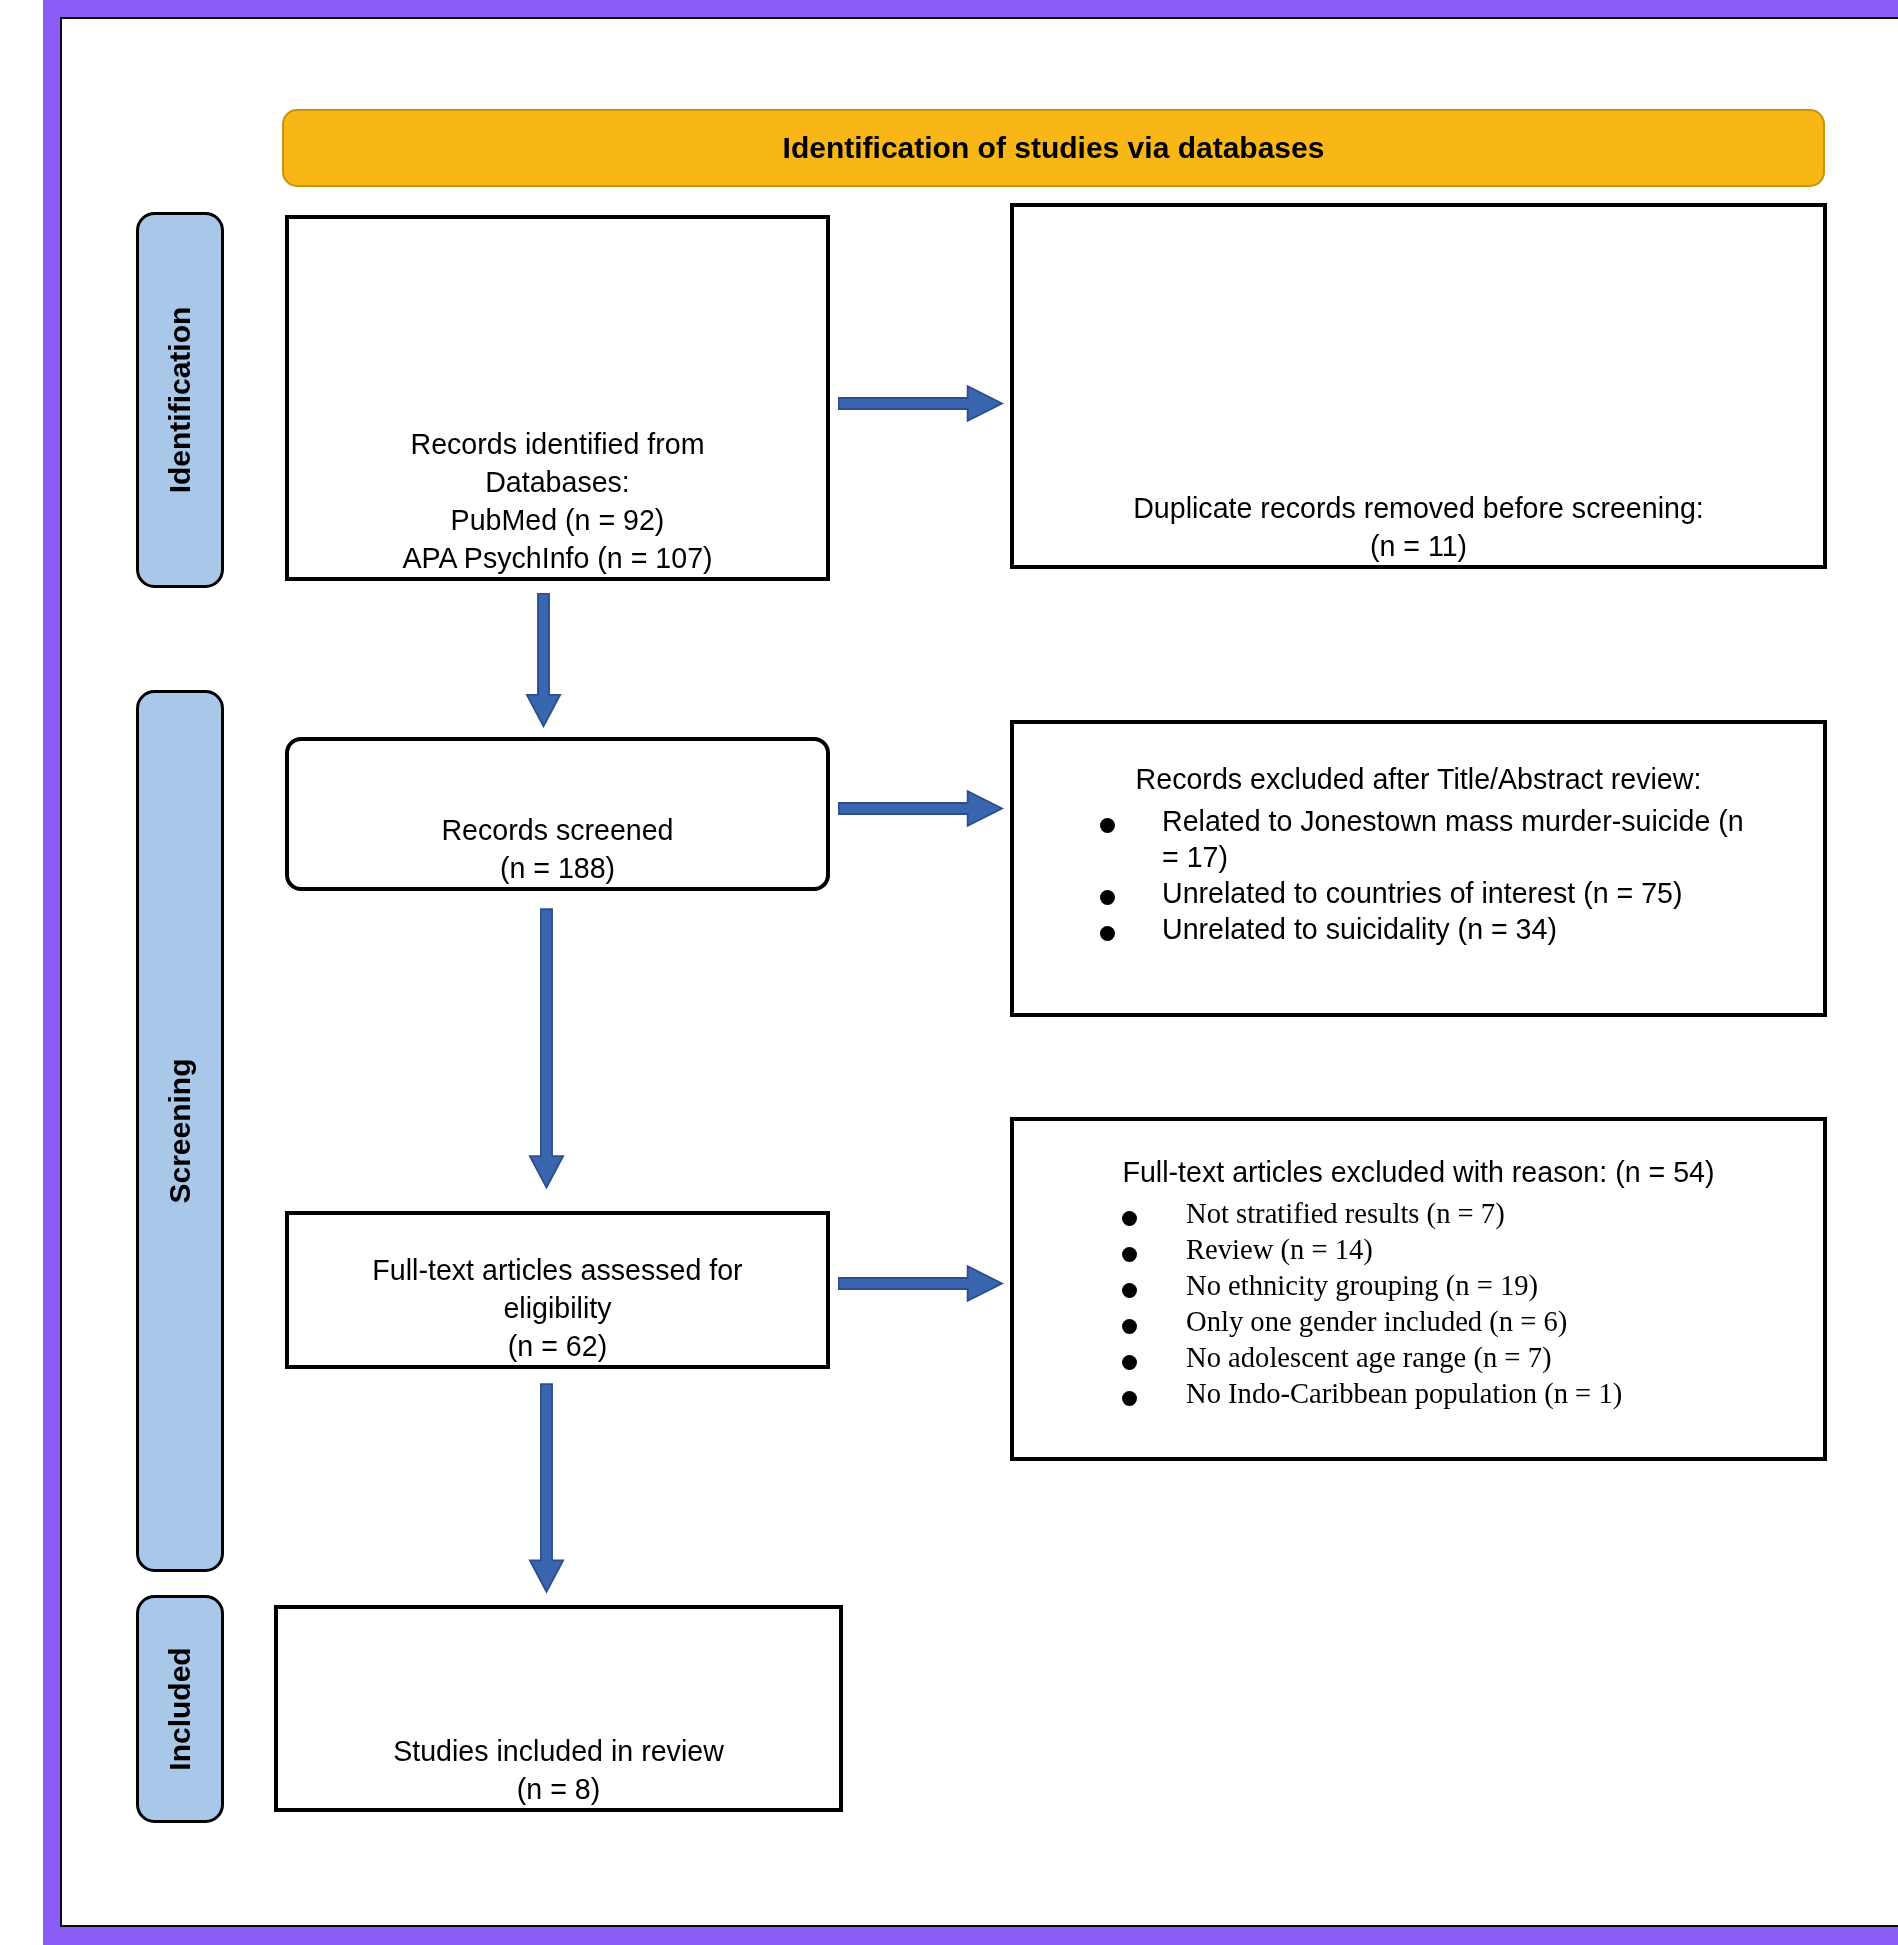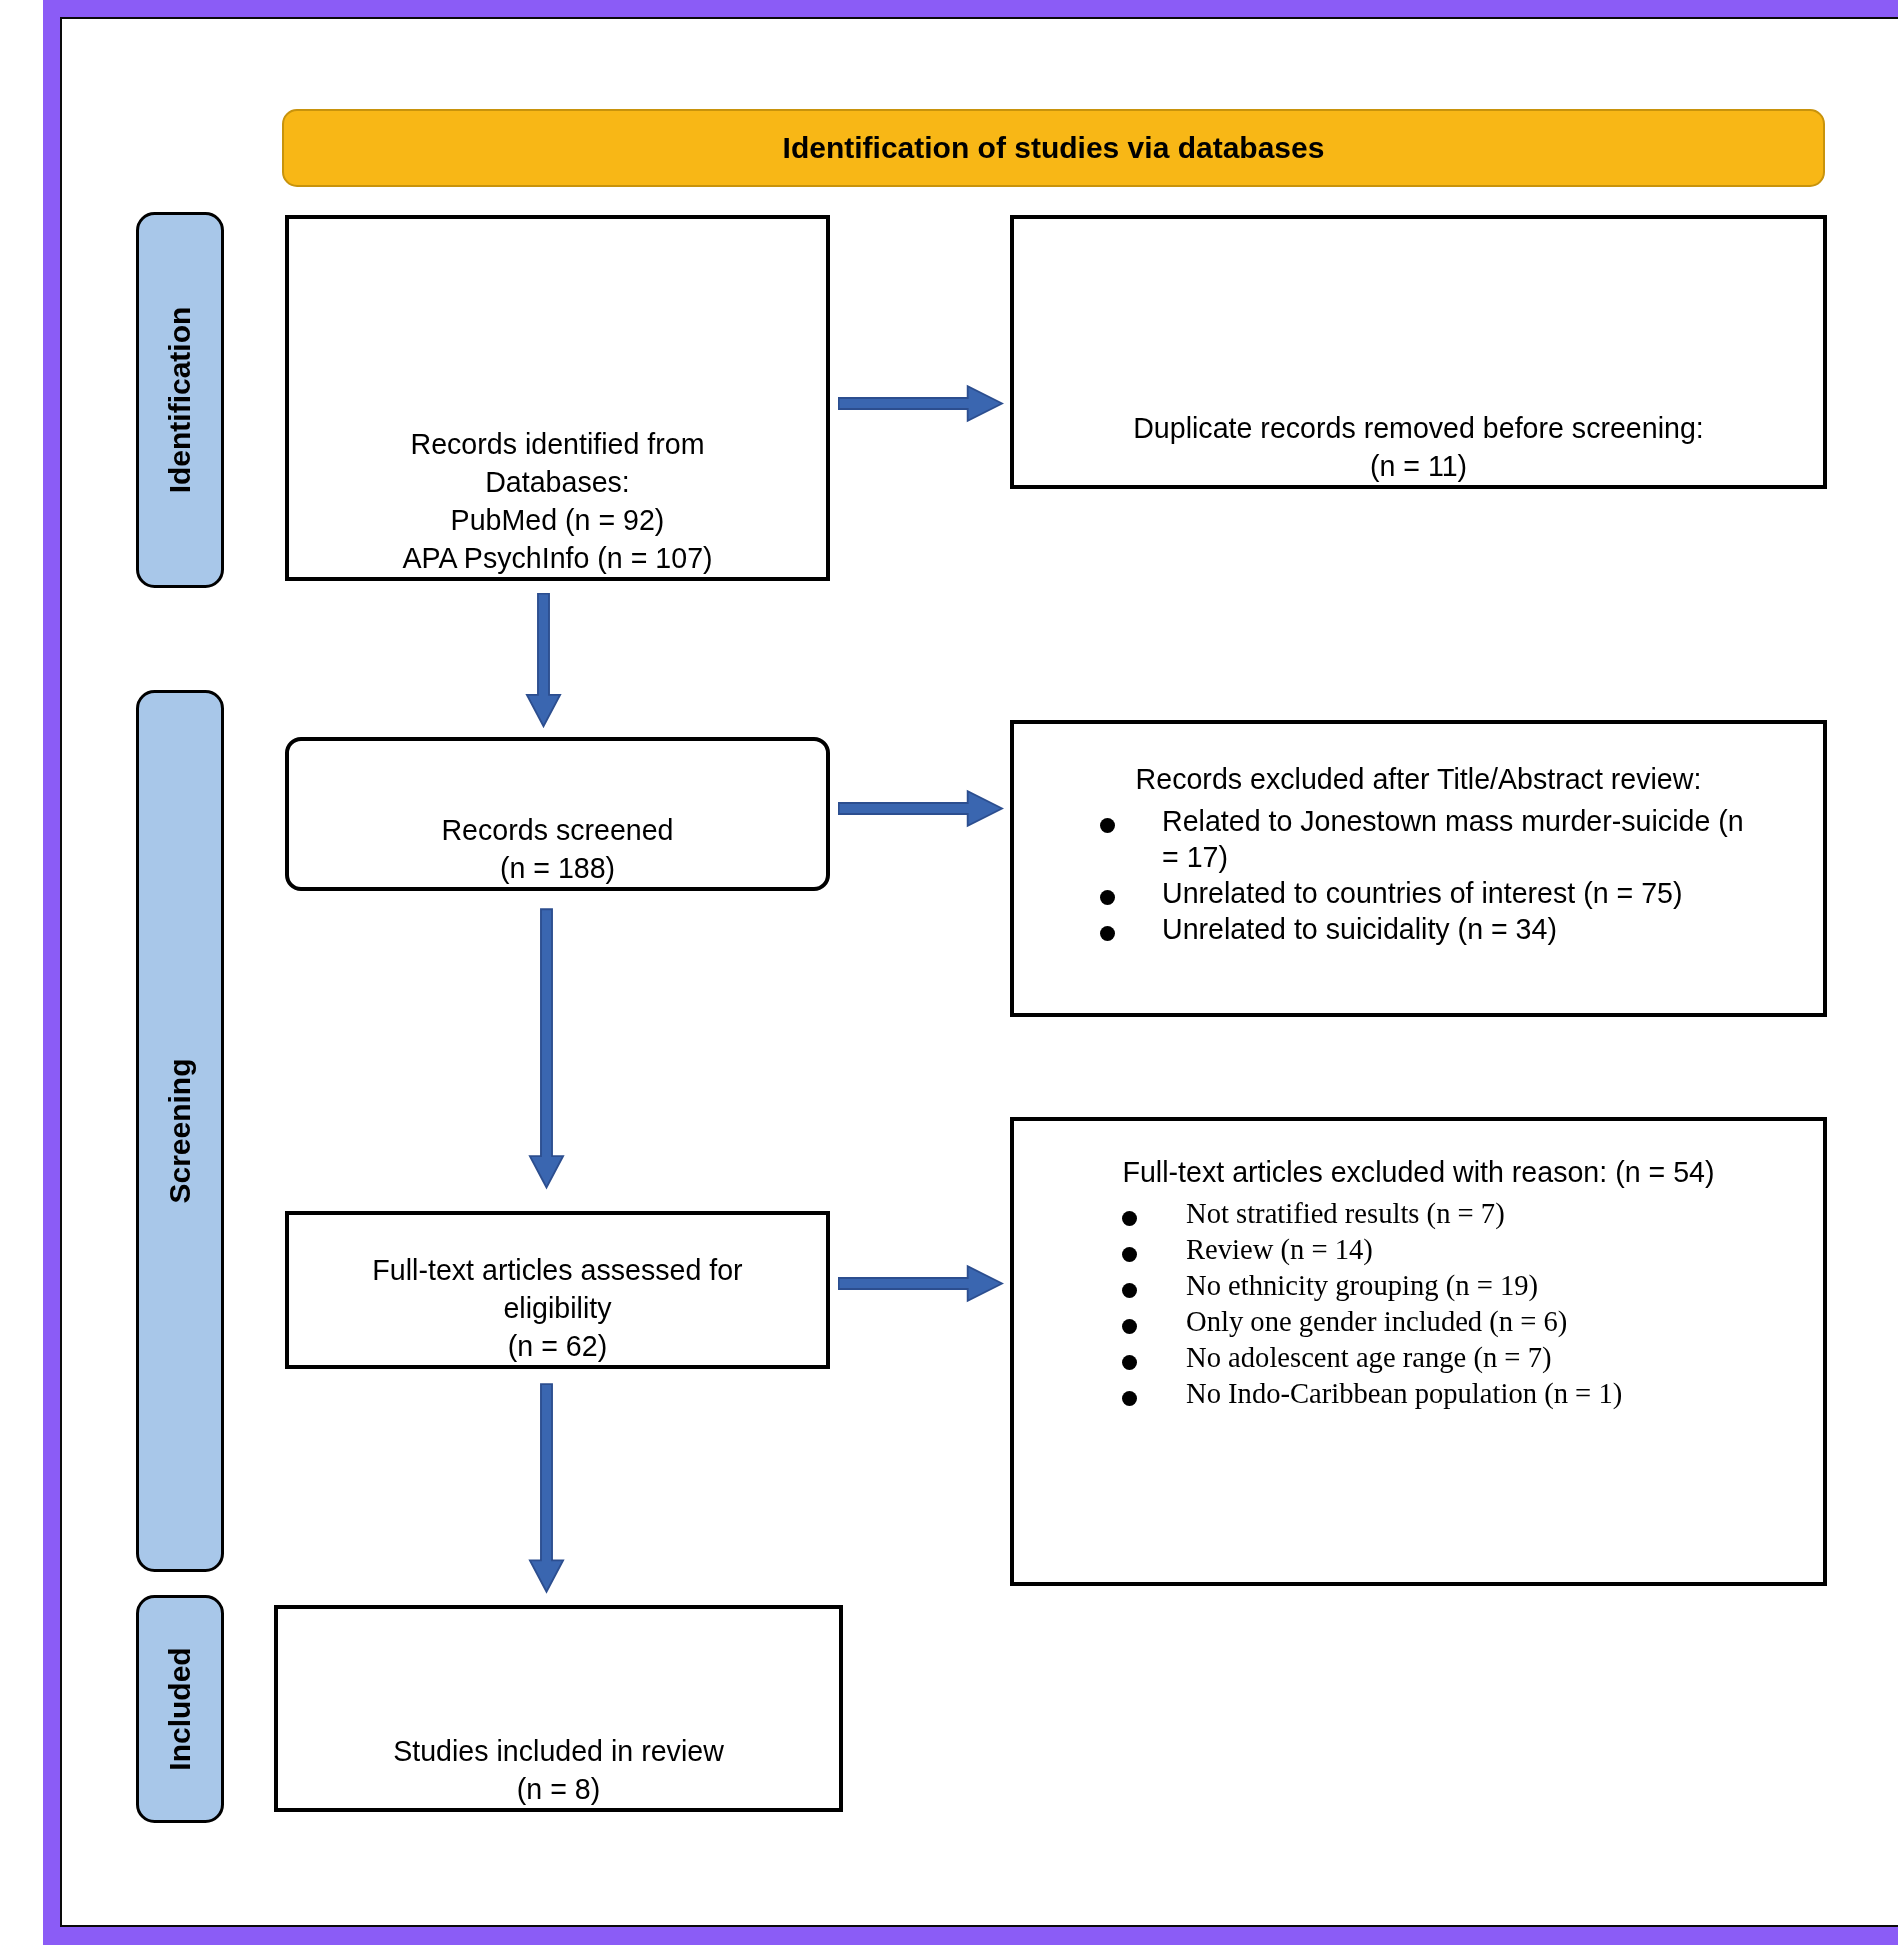--- a/index.html
+++ b/index.html
@@ -73,25 +73,25 @@
   }
   .box.centered {
     display: flex;
     flex-direction: column;
     align-items: center;
     justify-content: flex-end;
     text-align: center;
   }
 
   .box-records-identified { left: 242px;  top: 215px;  width: 545px;  height: 366px; }
-  .box-duplicates-removed { left: 967px; top: 215px;  width: 817px; height: 274px; }
+  .box-duplicates-removed { left: 967px; top: 203px;  width: 817px; height: 366px; }
   .box-records-screened   { left: 242px;  top: 737px; width: 545px;  height: 154px; border-radius: 16px; }
   .box-records-excluded   { left: 967px; top: 720px; width: 817px; height: 297px; padding-top: 35px; }
   .box-fulltext-assessed  { left: 242px;  top: 1211px; width: 545px;  height: 158px; }
-  .box-fulltext-excluded  { left: 967px; top: 1117px; width: 817px; height: 469px; padding-top: 31px; }
+  .box-fulltext-excluded  { left: 967px; top: 1117px; width: 817px; height: 344px; padding-top: 31px; }
   .box-studies-included   { left: 231px;  top: 1605px; width: 569px;  height: 207px; }
 
   .box-title {
     text-align: center;
     margin: 0 17.4px 3.7px 17.4px;
     line-height: 40px;
   }
 
   ul.reasons {
     list-style: none;

